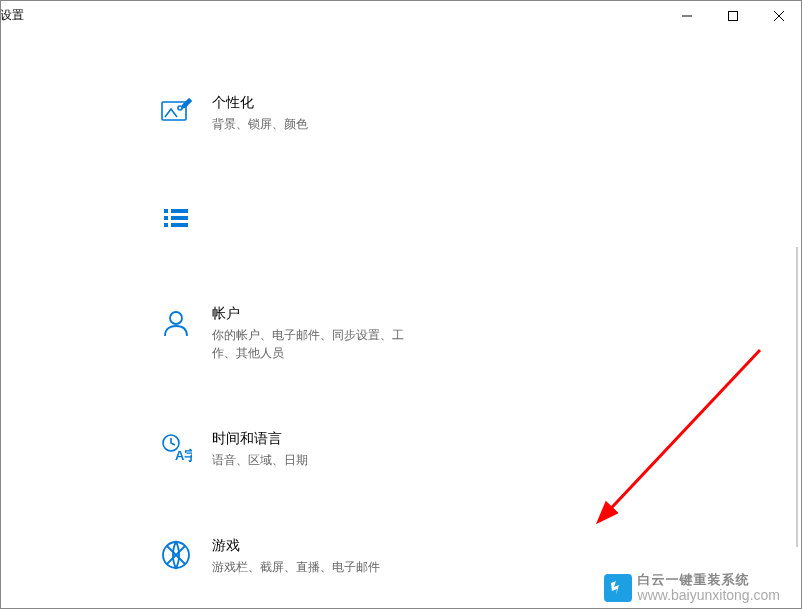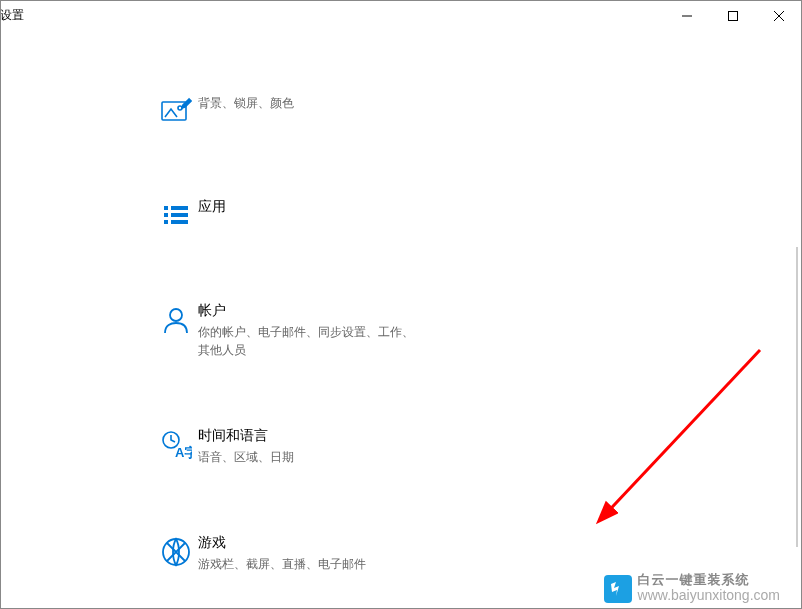--- a/index.html
+++ b/index.html
@@ -72,21 +72,21 @@
       width: 260px;
       display: flex;
       align-items: flex-start;
       margin-bottom: 68px;
       cursor: pointer;
     }
     .setting-icon {
       width: 36px;
       height: 36px;
       flex-shrink: 0;
-      margin-right: 4px;
+      margin-right: 18px;
       display: flex;
       align-items: center;
       justify-content: center;
     }
     .setting-text {
       flex: 1;
       padding-top: 0px;
     }
     .setting-title {
       font-size: 14px;
@@ -101,21 +101,21 @@
     .arrow {
       position: absolute;
       pointer-events: none;
       z-index: 10;
     }
     .watermark {
       position: absolute;
       bottom: 6px;
       right: 22px;
       display: flex;
-      align-items: flex-end;
+      align-items: center;
       z-index: 5;
     }
     .watermark-icon {
       width: 28px;
       height: 28px;
       background: #1ca0e3;
       border-radius: 4px;
       display: flex;
       align-items: center;
       justify-content: center;
@@ -178,37 +178,37 @@
     <div class="setting-item">
       <div class="setting-icon">
         <svg width="32" height="32" viewBox="0 0 32 32" fill="none" stroke="#0078d7" stroke-width="1.6">
           <rect x="2" y="6" width="24" height="18" rx="1"></rect>
           <path d="M5 21 L11 13 L17 21"></path>
           <circle cx="20" cy="12" r="2"></circle>
           <path d="M29 3 L23 9 L22 12 L25 11 L31 5 Z" fill="#0078d7"></path>
         </svg>
       </div>
       <div class="setting-text">
+        <div class="setting-title">个性化</div>
         <div class="setting-desc">背景、锁屏、颜色</div>
       </div>
     </div>
 
     <div class="setting-item">
       <div class="setting-icon">
         <svg width="30" height="30" viewBox="0 0 30 30" fill="#0078d7">
           <rect x="3" y="5" width="4" height="4"></rect>
             <rect x="10" y="5" width="17" height="4"></rect>
           <rect x="3" y="12" width="4" height="4"></rect>
             <rect x="10" y="12" width="17" height="4"></rect>
           <rect x="3" y="19" width="4" height="4"></rect>
             <rect x="10" y="19" width="17" height="4"></rect>
         </svg>
       </div>
       <div class="setting-text">
-        <div class="setting-title">应用</div>
       </div>
     </div>
 
     <div class="setting-item">
       <div class="setting-icon">
         <svg width="30" height="30" viewBox="0 0 30 30" fill="none" stroke="#0078d7" stroke-width="1.8">
           <circle cx="15" cy="10" r="6"></circle>
           <path d="M4 28 C4 20 10 18 15 18 C20 18 26 20 26 28"></path>
         </svg>
       </div>

